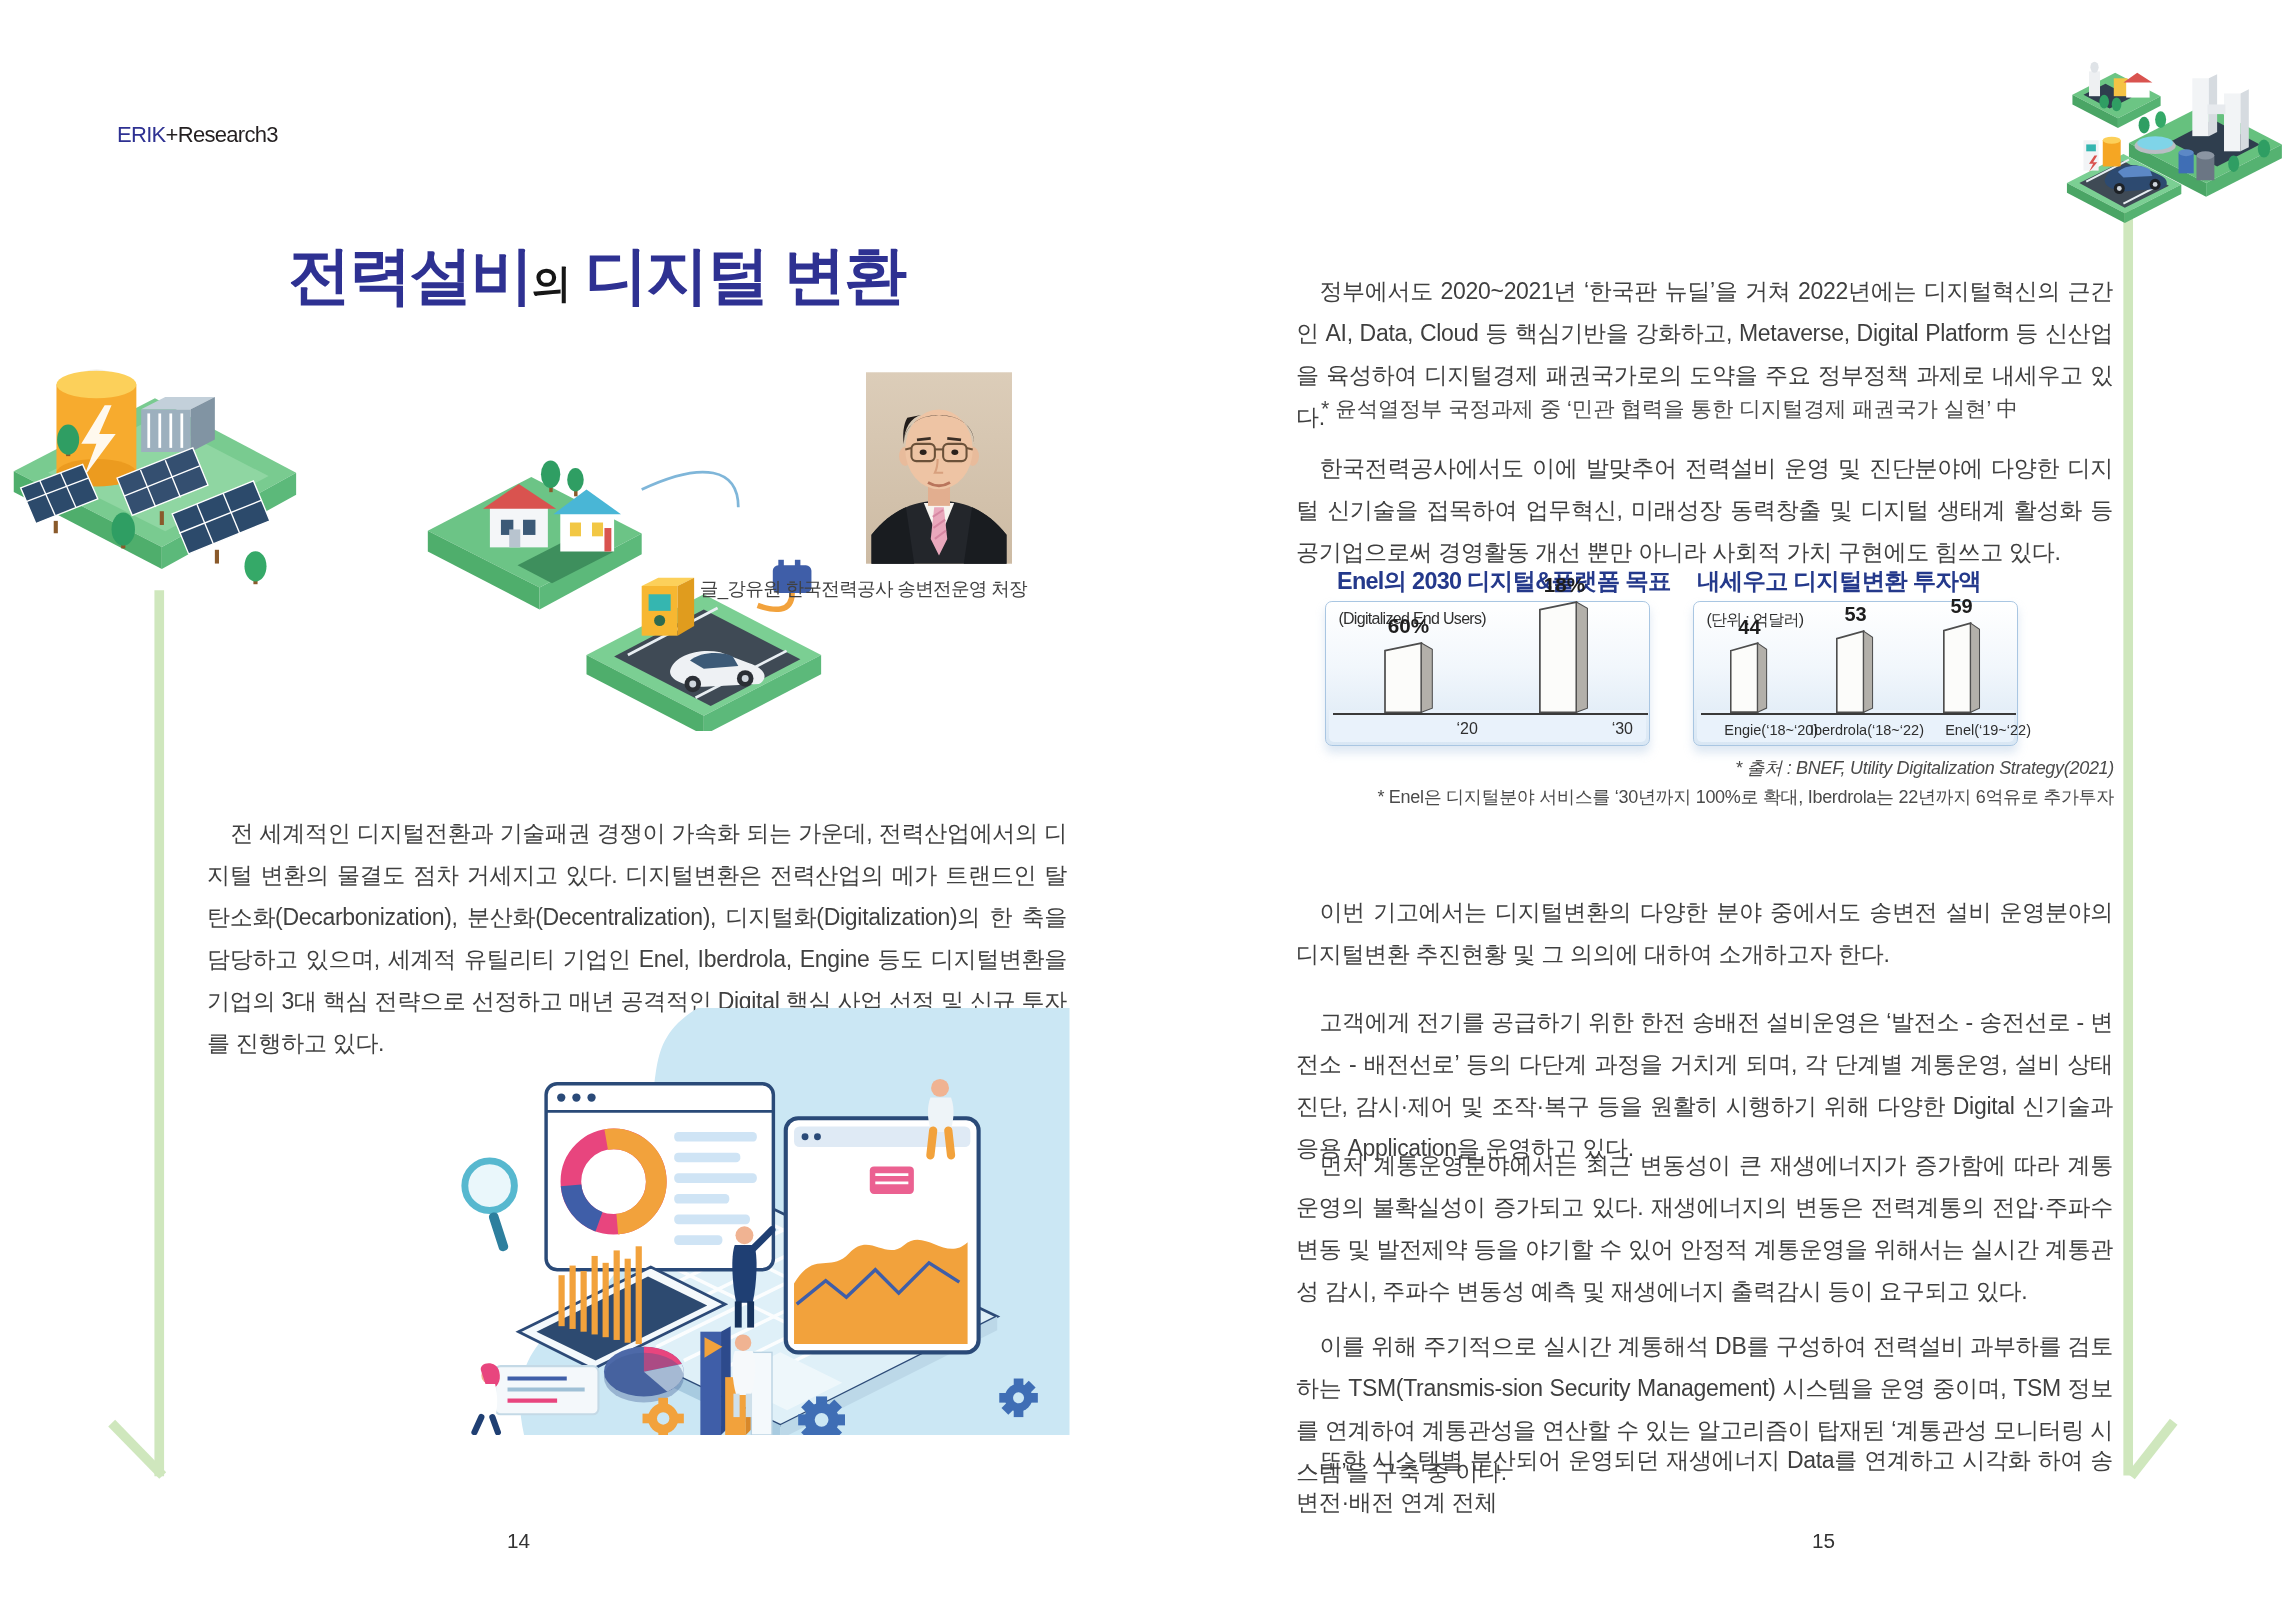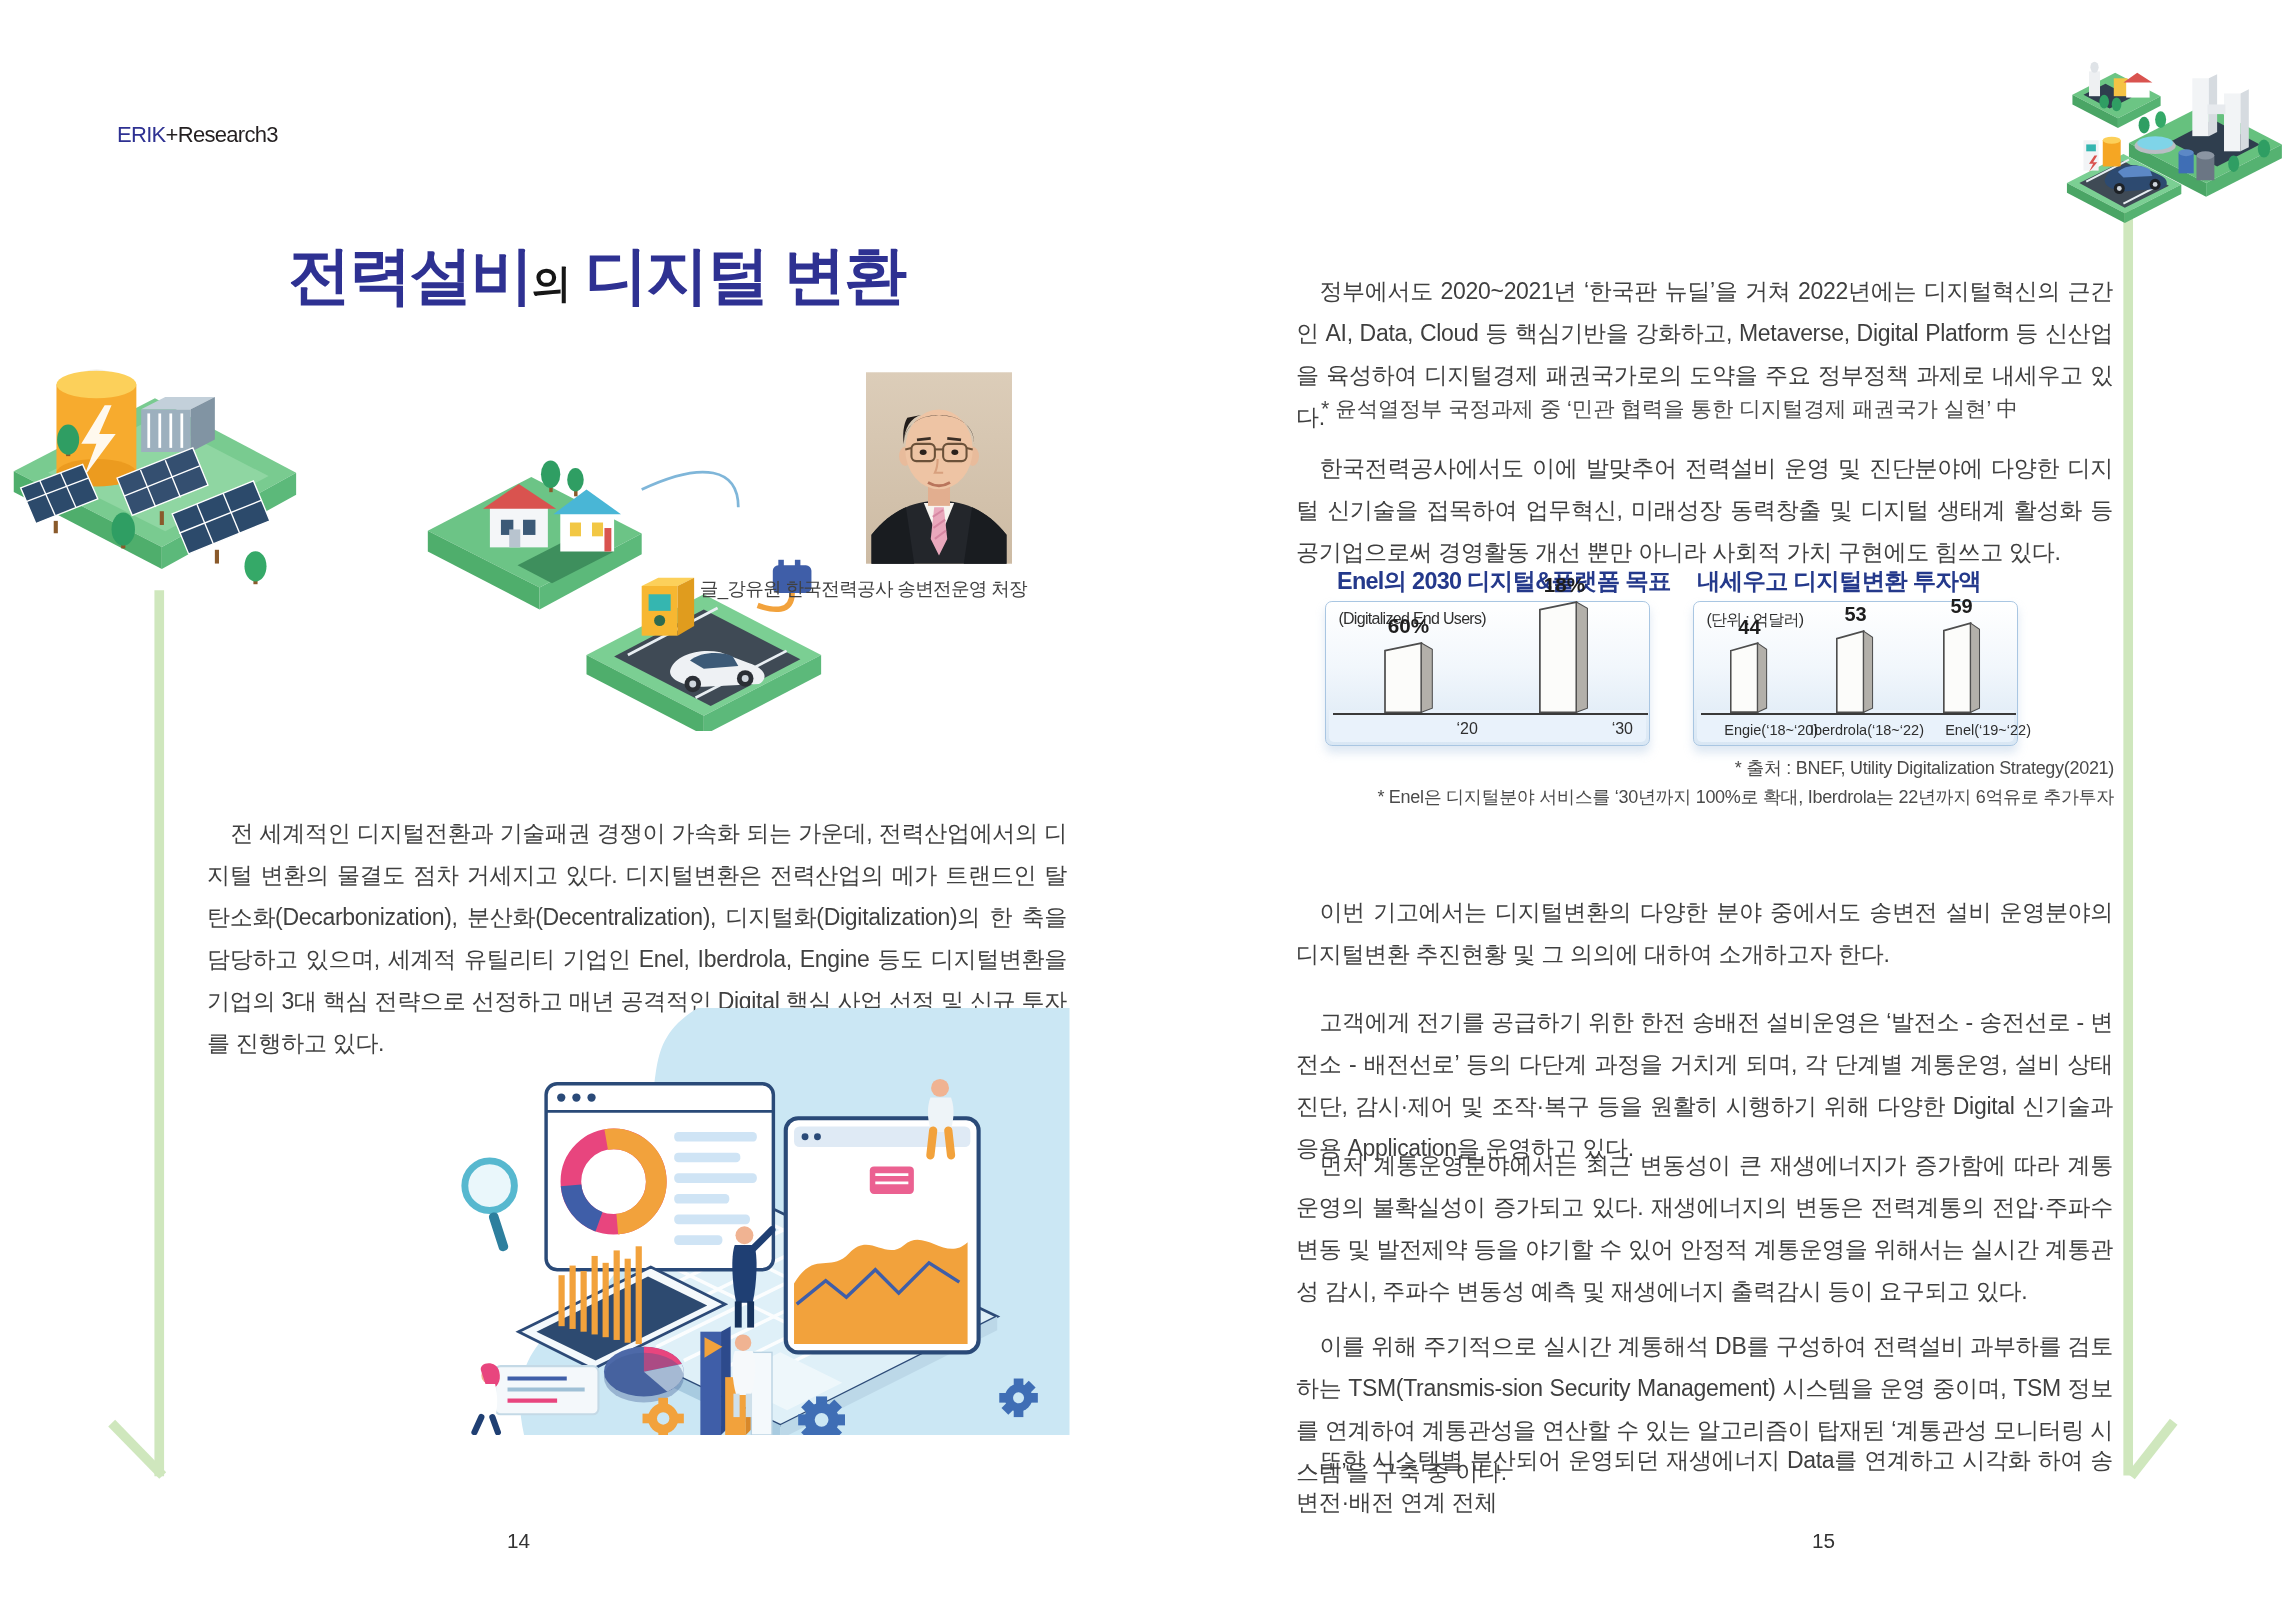--- a/index.html
+++ b/index.html
@@ -470,21 +470,21 @@
     <div class="bar-val" style="left: 113px; bottom: 119px; font-size: 20px;">53</div>
     <div class="bar-cat" style="left: 92px; width: 138px; bottom: 6.9px; font-size: 14.5px;">Iberdrola(‘18~‘22)</div>
     <svg width="38" height="92" class="bar-svg" style="left: 249px; bottom: 32px;" viewBox="0 0 55 134">
       <polygon points="1,14 40,3 40,133 1,133" fill="#fcfcfa" stroke="#4d4d4d" stroke-width="2.5"></polygon>
       <polygon points="40,3 53,12 53,127 40,133" fill="#b3b0aa" stroke="#4d4d4d" stroke-width="1.5"></polygon>
     </svg>
     <div class="bar-val" style="left: 219px; bottom: 127px; font-size: 20px;">59</div>
     <div class="bar-cat" style="left: 199px; width: 138px; bottom: 6.9px; font-size: 14.5px;">Enel(‘19~‘22)</div>
   </div>
 
-<div class="abs chart-footnote" style="top:756px;">* 출처 : BNEF, Utility Digitalization Strategy(2021)</div>
+<div class="abs chart-footnote" style="top:756px;font-style:italic;">* 출처 : BNEF, Utility Digitalization Strategy(2021)</div>
 <div class="abs chart-footnote" style="top:785px;">* Enel은 디지털분야 서비스를 ‘30년까지 100%로 확대, Iberdrola는 22년까지 6억유로 추가투자</div>
 
 <div class="abs para indent rp" style="top:891px;">이번 기고에서는 디지털변환의 다양한 분야 중에서도 송변전 설비 운영분야의 디지털변환 추진현황 및 그 의의에 대하여 소개하고자 한다.</div>
 <div class="abs para indent rp" style="top:1001px;">고객에게 전기를 공급하기 위한 한전 송배전 설비운영은 ‘발전소 - 송전선로 - 변전소 - 배전선로’ 등의 다단계 과정을 거치게 되며, 각 단계별 계통운영, 설비 상태진단, 감시·제어 및 조작·복구 등을 원활히 시행하기 위해 다양한 Digital 신기술과 응용 Application을 운영하고 있다.</div>
 <div class="abs para indent rp" style="top:1144px;">먼저 계통운영분야에서는 최근 변동성이 큰 재생에너지가 증가함에 따라 계통운영의 불확실성이 증가되고 있다. 재생에너지의 변동은 전력계통의 전압·주파수 변동 및 발전제약 등을 야기할 수 있어 안정적 계통운영을 위해서는 실시간 계통관성 감시, 주파수 변동성 예측 및 재생에너지 출력감시 등이 요구되고 있다.</div>
 <div class="abs para indent rp" style="top:1325px;">이를 위해 주기적으로 실시간 계통해석 DB를 구성하여 전력설비 과부하를 검토하는 TSM(Transmis-sion Security Management) 시스템을 운영 중이며, TSM 정보를 연계하여 계통관성을 연산할 수 있는 알고리즘이 탑재된 ‘계통관성 모니터링 시스템’을 구축 중 이다.</div>
 <div class="abs para indent rp" style="top:1439px;">또한 시스템별 분산되어 운영되던 재생에너지 Data를 연계하고 시각화 하여 송변전·배전 연계 전체</div>
 
 <div class="abs pgnum" style="left:507px;top:1529px;">14</div>
 <div class="abs pgnum" style="left:1812px;top:1529px;">15</div>

